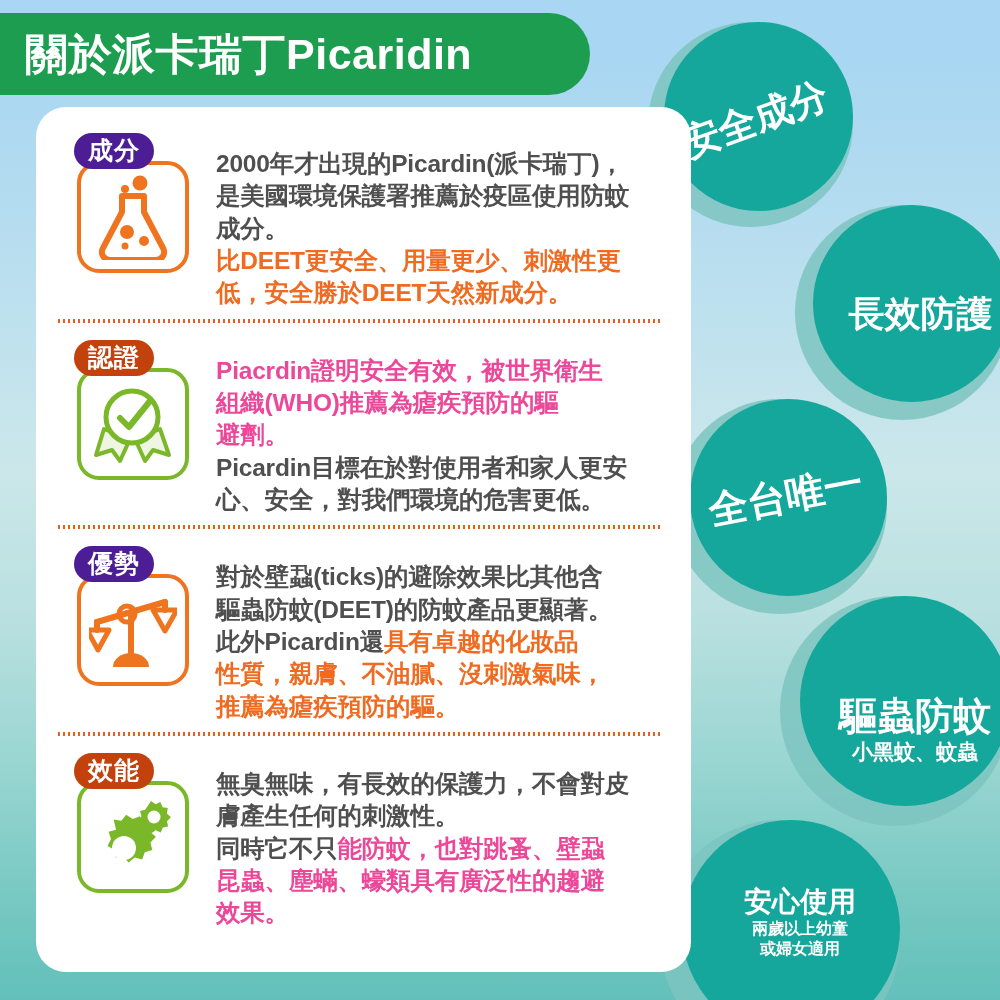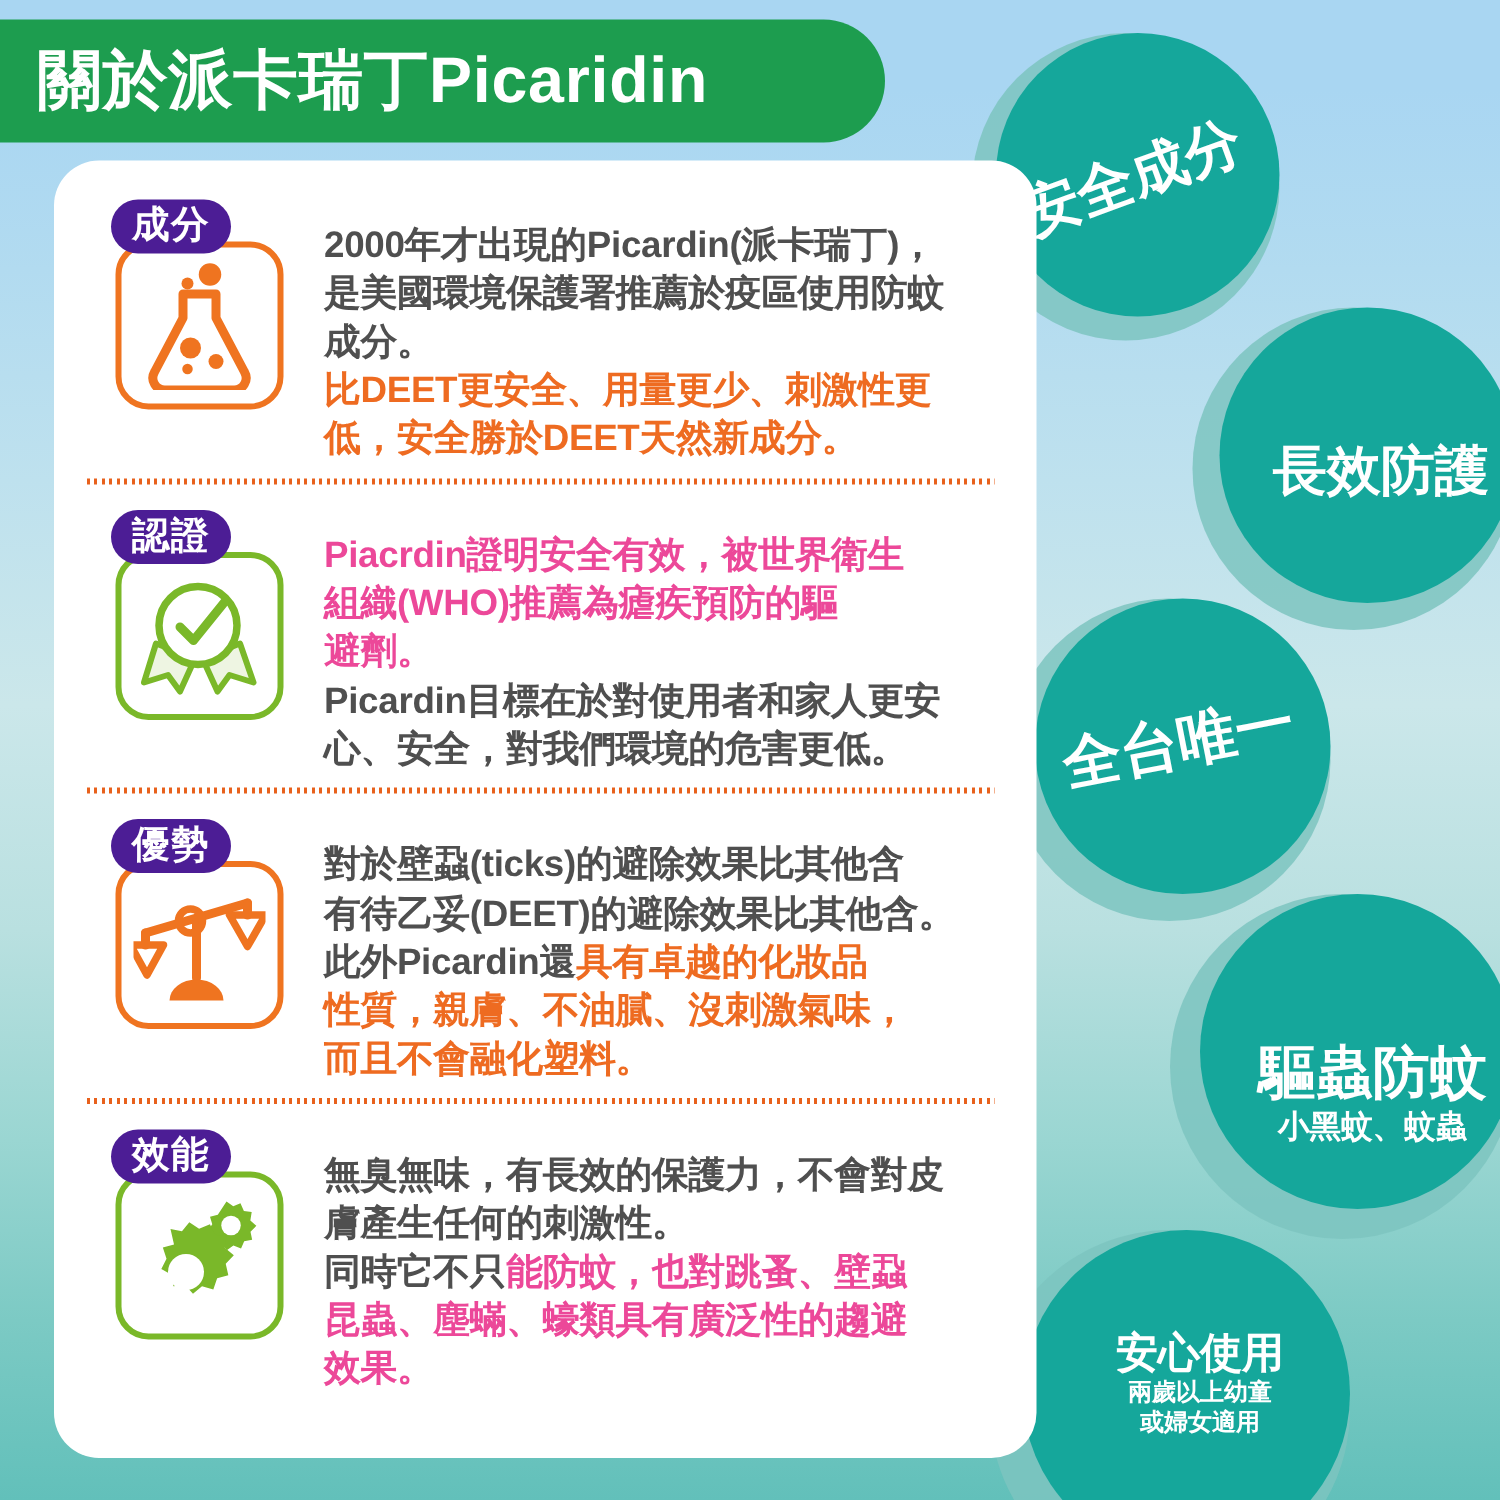--- a/index.html
+++ b/index.html
@@ -170,21 +170,21 @@
     background: #4c1d95;
     border-radius: 18px;
     color: #ffffff;
     font-size: 25px;
     font-weight: bold;
     line-height: 1;
     z-index: 3;
     white-space: nowrap;
     letter-spacing: 1px;
   }
-  .badge.green { background: #4c1d95; }
+  .badge.green { background: #c2410c; }
   .icon-art {
     position: absolute;
     left: 3px;
     top: 28px;
     width: 112px;
     height: 112px;
     display: flex;
     align-items: center;
     justify-content: center;
     z-index: 2;
@@ -338,24 +338,24 @@
             <circle cx="38" cy="26" r="8" stroke="#ef7420" stroke-width="5" fill="none"></circle>
             <path d="M-2 42 h22 L9 62 Z" transform="translate(0,0)" stroke="#ef7420" stroke-width="5" fill="none" stroke-linejoin="round"></path>
             <path d="M64 22 h24 L76 43 Z" stroke="#ef7420" stroke-width="5" fill="none" stroke-linejoin="round"></path>
             <path d="M24 79 a18 14 0 0 1 36 0 z" fill="#ef7420"></path>
           </svg>
         </div>
         <div class="badge">優勢</div>
       </div>
       <div class="textcol">
         <p class="ptxt c-gray">對於壁蝨(ticks)的避除效果比其他含</p>
-        <p class="ptxt c-gray">有待乙妥(DEET)的避除效果比其他含。</p>
+        <p class="ptxt c-gray">驅蟲防蚊(DEET)的防蚊產品更顯著。</p>
         <p class="ptxt"><span class="c-gray">此外Picardin還</span><span class="c-orange">具有卓越的化妝品</span></p>
         <p class="ptxt c-orange">性質，親膚、不油膩、沒刺激氣味，</p>
-        <p class="ptxt c-orange">而且不會融化塑料。</p>
+        <p class="ptxt c-orange">推薦為瘧疾預防的驅。</p>
       </div>
     </div>
 
     <div class="divider"></div>
 
     <div class="section">
       <div class="iconbox">
         <div class="icon-frame green"></div>
         <div class="icon-art">
           <svg width="90" height="88" viewBox="0 0 90 88" fill="none">

